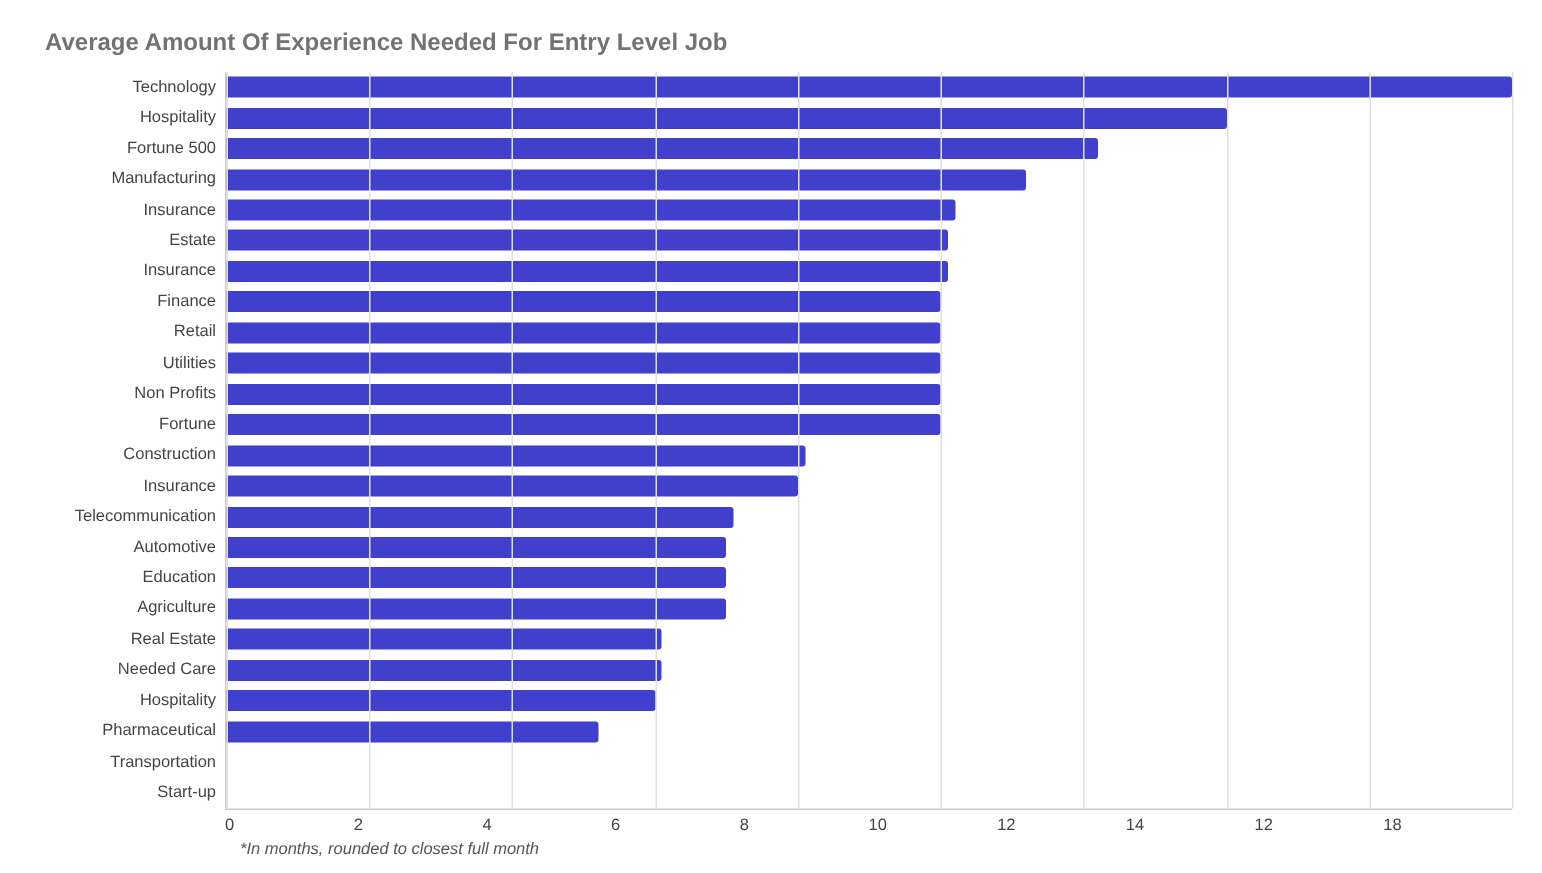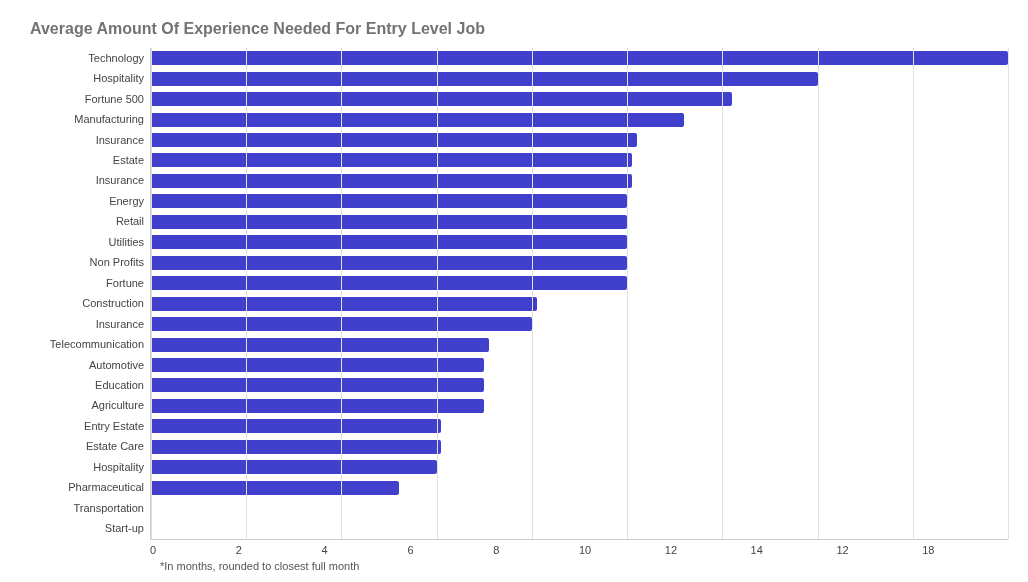--- a/index.html
+++ b/index.html
@@ -82,20 +82,21 @@
       flex: 1;
       text-align: left;
       font-size: 11px;
       color: #444;
     }
     .footnote {
       font-size: 11px;
       color: #555;
       padding-left: 140px;
       padding-top: 4px;
+      font-style: italic;
     }
     
     .grid-lines {
       position: absolute;
       top: 0; left: 0; right: 0; bottom: 0;
       pointer-events: none;
     }
     .grid-line {
       position: absolute;
       top: 0;
@@ -112,33 +113,33 @@
   <div class="chart-area">
     <div class="plot-area">
       <div class="y-labels" id="y-labels">
           <div class="y-label">Technology</div>
           <div class="y-label">Hospitality</div>
           <div class="y-label">Fortune 500</div>
           <div class="y-label">Manufacturing</div>
           <div class="y-label">Insurance</div>
           <div class="y-label">Estate</div>
           <div class="y-label">Insurance</div>
-          <div class="y-label">Energy</div>
+          <div class="y-label">Finance</div>
           <div class="y-label">Retail</div>
           <div class="y-label">Utilities</div>
           <div class="y-label">Non Profits</div>
           <div class="y-label">Fortune</div>
           <div class="y-label">Construction</div>
           <div class="y-label">Insurance</div>
           <div class="y-label">Telecommunication</div>
           <div class="y-label">Automotive</div>
           <div class="y-label">Education</div>
           <div class="y-label">Agriculture</div>
-          <div class="y-label">Entry Estate</div>
-          <div class="y-label">Estate Care</div>
+          <div class="y-label">Real Estate</div>
+          <div class="y-label">Needed Care</div>
           <div class="y-label">Hospitality</div>
           <div class="y-label">Pharmaceutical</div>
           <div class="y-label">Transportation</div>
           <div class="y-label">Start-up</div>
         </div>
       <div class="bars-area" id="bars-area">
         <div class="grid-lines" id="grid-lines">
             <div class="grid-line" style="left: 0%;"></div>
             <div class="grid-line" style="left: 11.1111%;"></div>
             <div class="grid-line" style="left: 22.2222%;"></div>

